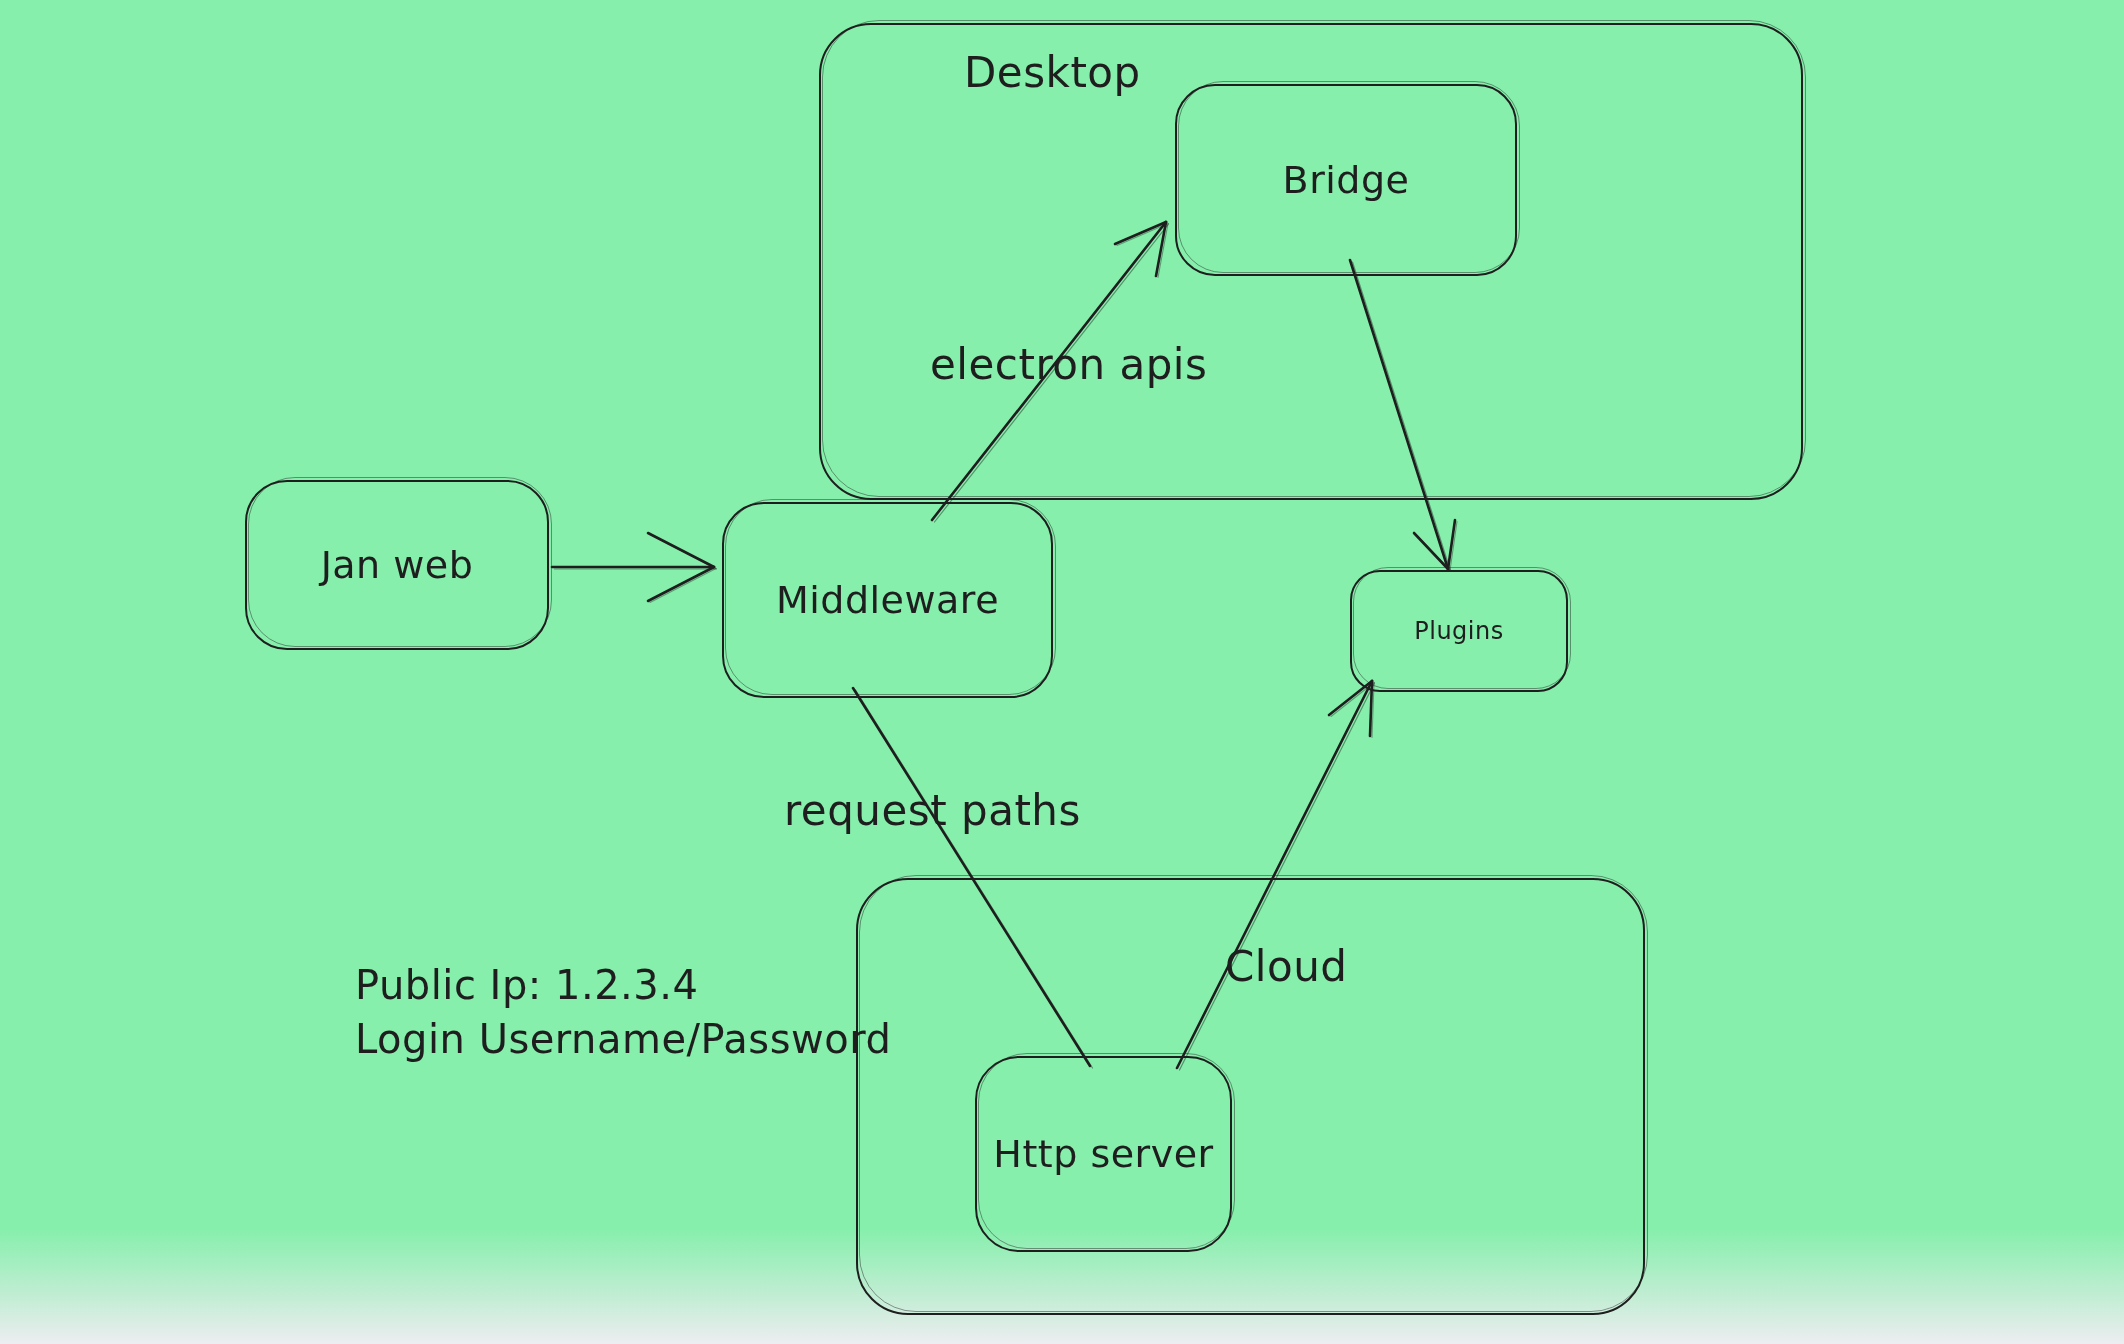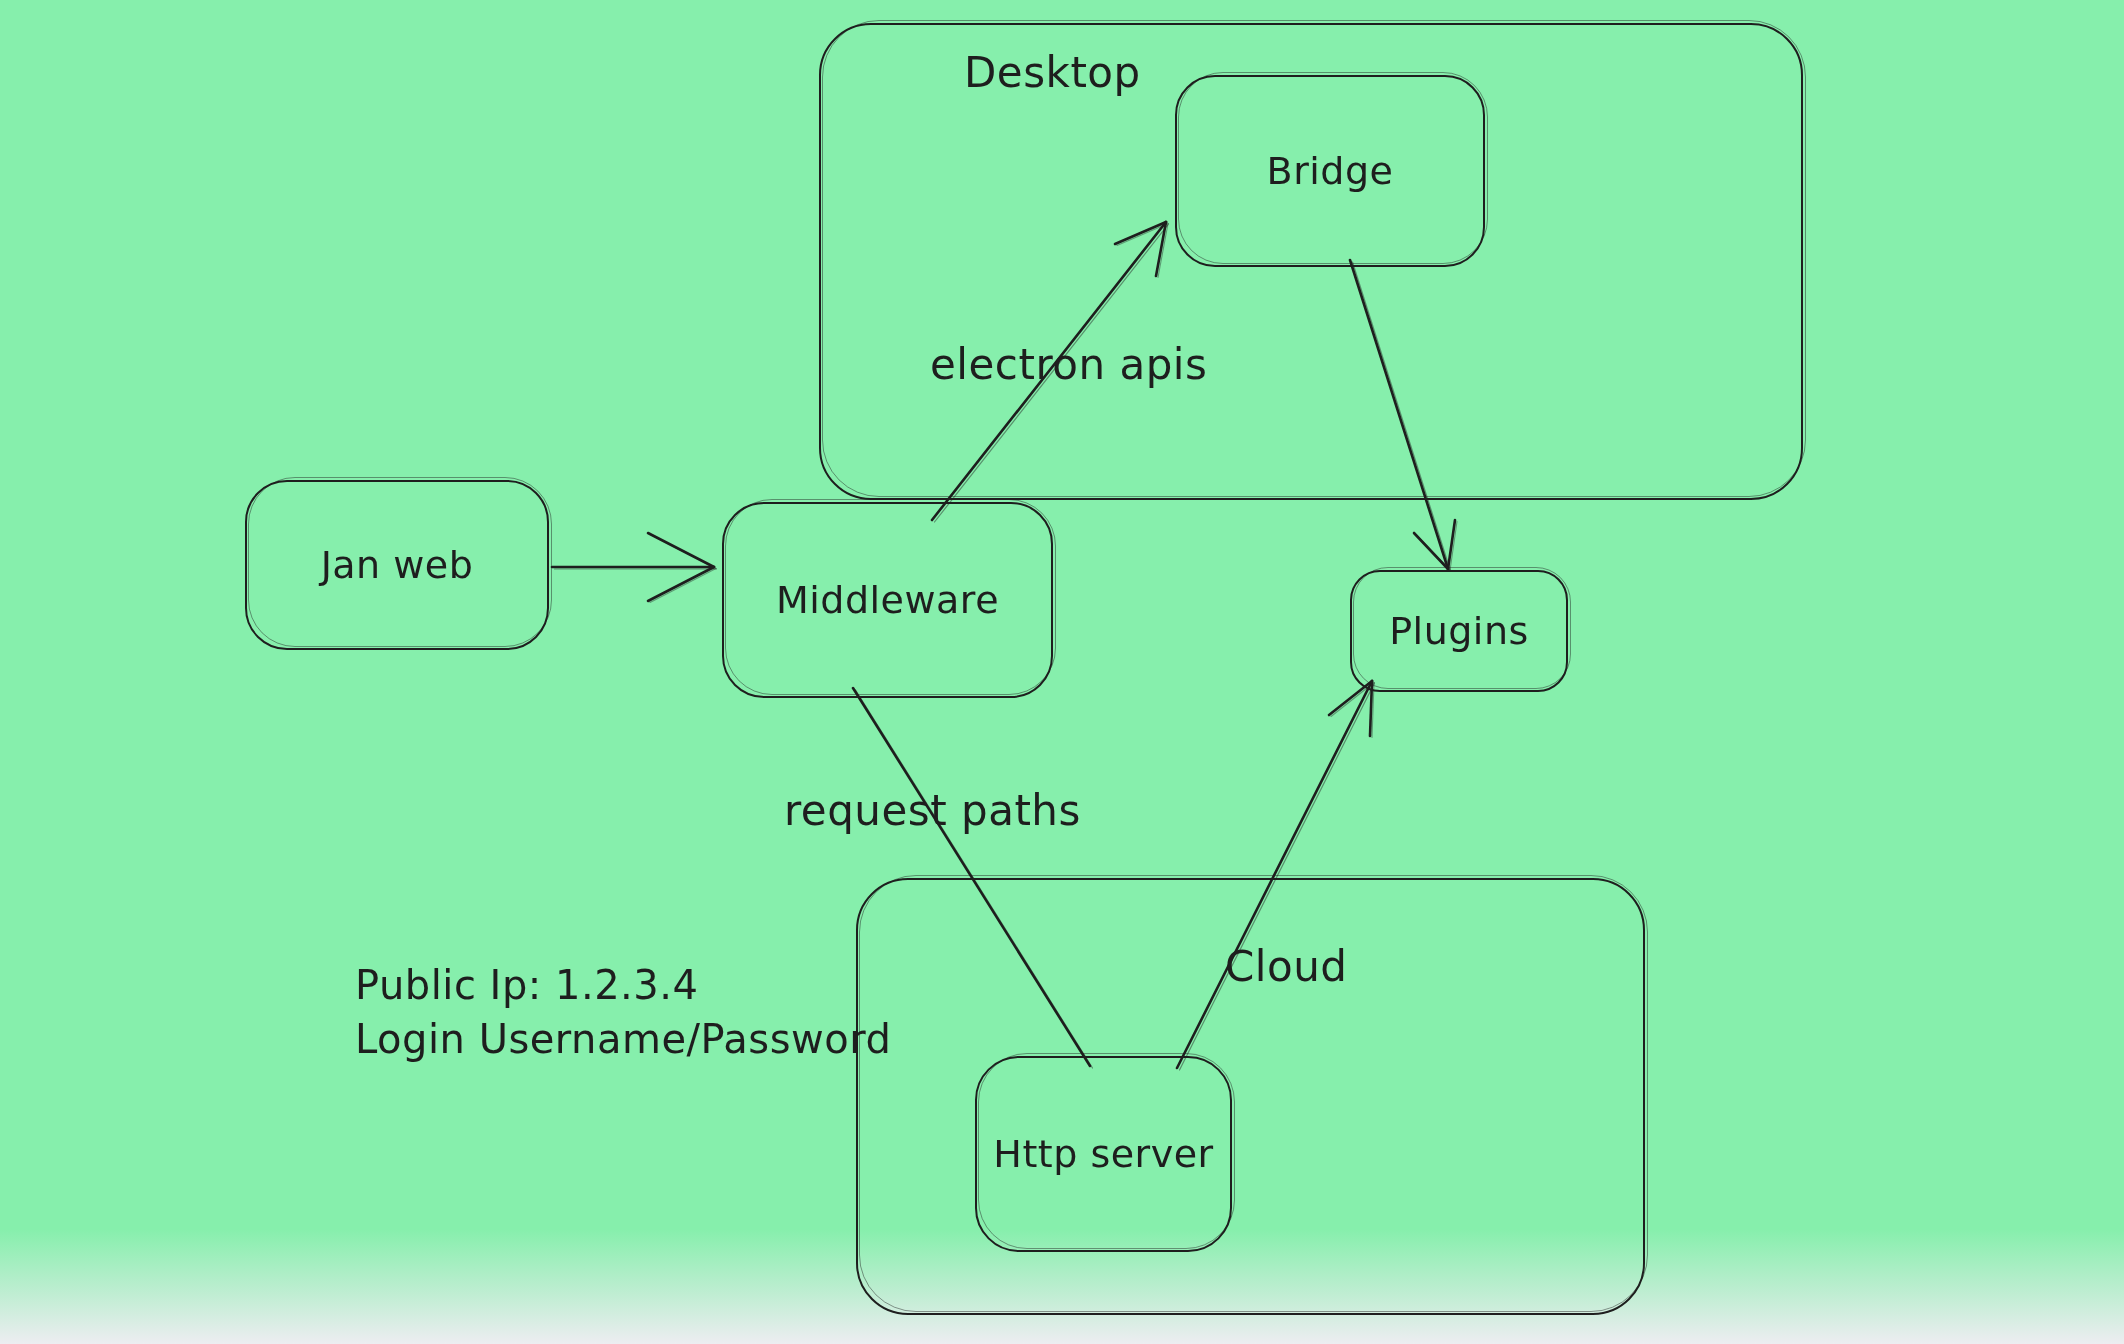--- a/index.html
+++ b/index.html
@@ -73,39 +73,39 @@
         <polyline points="1370,736 1372,681" stroke-width="2.6" opacity="1"></polyline>
         <polyline points="1372,737.5 1374,682.5" stroke-width="1.1" opacity="0.4"></polyline>
       </g>
     </svg>
   <div class="bottom-fade"></div>
 <div class="shape container" style="left: 819px; top: 23px; width: 984px; height: 477px;">
       <div class="rect ghost" style="border-radius: 57px;"></div>
       <div class="rect main" style="border-radius: 52px; border-color: rgb(30, 30, 30);"></div>
       <div class="label" style="left: 145px; top: 25px; font-size: 42px;">Desktop</div>
     </div>
-    <div class="shape node" style="left: 1175px; top: 75px; width: 310px; height: 192px;">
+    <div class="shape node" style="left: 1175px; top: 84px; width: 310px; height: 192px; padding-left: 32px;">
       <div class="rect ghost" style="border-radius: 45px;"></div>
       <div class="rect main" style="border-radius: 40px; border-color: rgb(30, 30, 30);"></div>
       <div class="label center" style="font-size: 38px;">Bridge</div>
     </div>
     <div class="shape node" style="left: 245px; top: 480px; width: 304px; height: 170px;">
       <div class="rect ghost" style="border-radius: 47px;"></div>
       <div class="rect main" style="border-radius: 42px; border-color: rgb(30, 30, 30);"></div>
       <div class="label center" style="font-size: 38px;">Jan web</div>
     </div>
     <div class="shape node" style="left: 722px; top: 502px; width: 331px; height: 196px;">
       <div class="rect ghost" style="border-radius: 47px;"></div>
       <div class="rect main" style="border-radius: 42px; border-color: rgb(30, 30, 30);"></div>
       <div class="label center" style="font-size: 38px;">Middleware</div>
     </div>
     <div class="shape node" style="left: 1350px; top: 570px; width: 218px; height: 122px;">
       <div class="rect ghost" style="border-radius: 35px;"></div>
       <div class="rect main" style="border-radius: 30px; border-color: rgb(30, 30, 30);"></div>
-      <div class="label center" style="font-size: 38px;">Plugins</div>
+      <div class="label center" style="font-size: 24px;">Plugins</div>
     </div>
     <div class="shape node" style="left: 975px; top: 1056px; width: 257px; height: 196px;">
       <div class="rect ghost" style="border-radius: 49px;"></div>
       <div class="rect main" style="border-radius: 44px; border-color: rgb(30, 30, 30);"></div>
       <div class="label center" style="font-size: 38px;">Http server</div>
     </div>
     <div class="shape container" style="left: 856px; top: 878px; width: 789px; height: 437px;">
       <div class="rect ghost" style="border-radius: 57px;"></div>
       <div class="rect main" style="border-radius: 52px; border-color: rgb(30, 30, 30);"></div>
       <div class="label" style="left: 369px; top: 64px; font-size: 42px;">Cloud</div>

